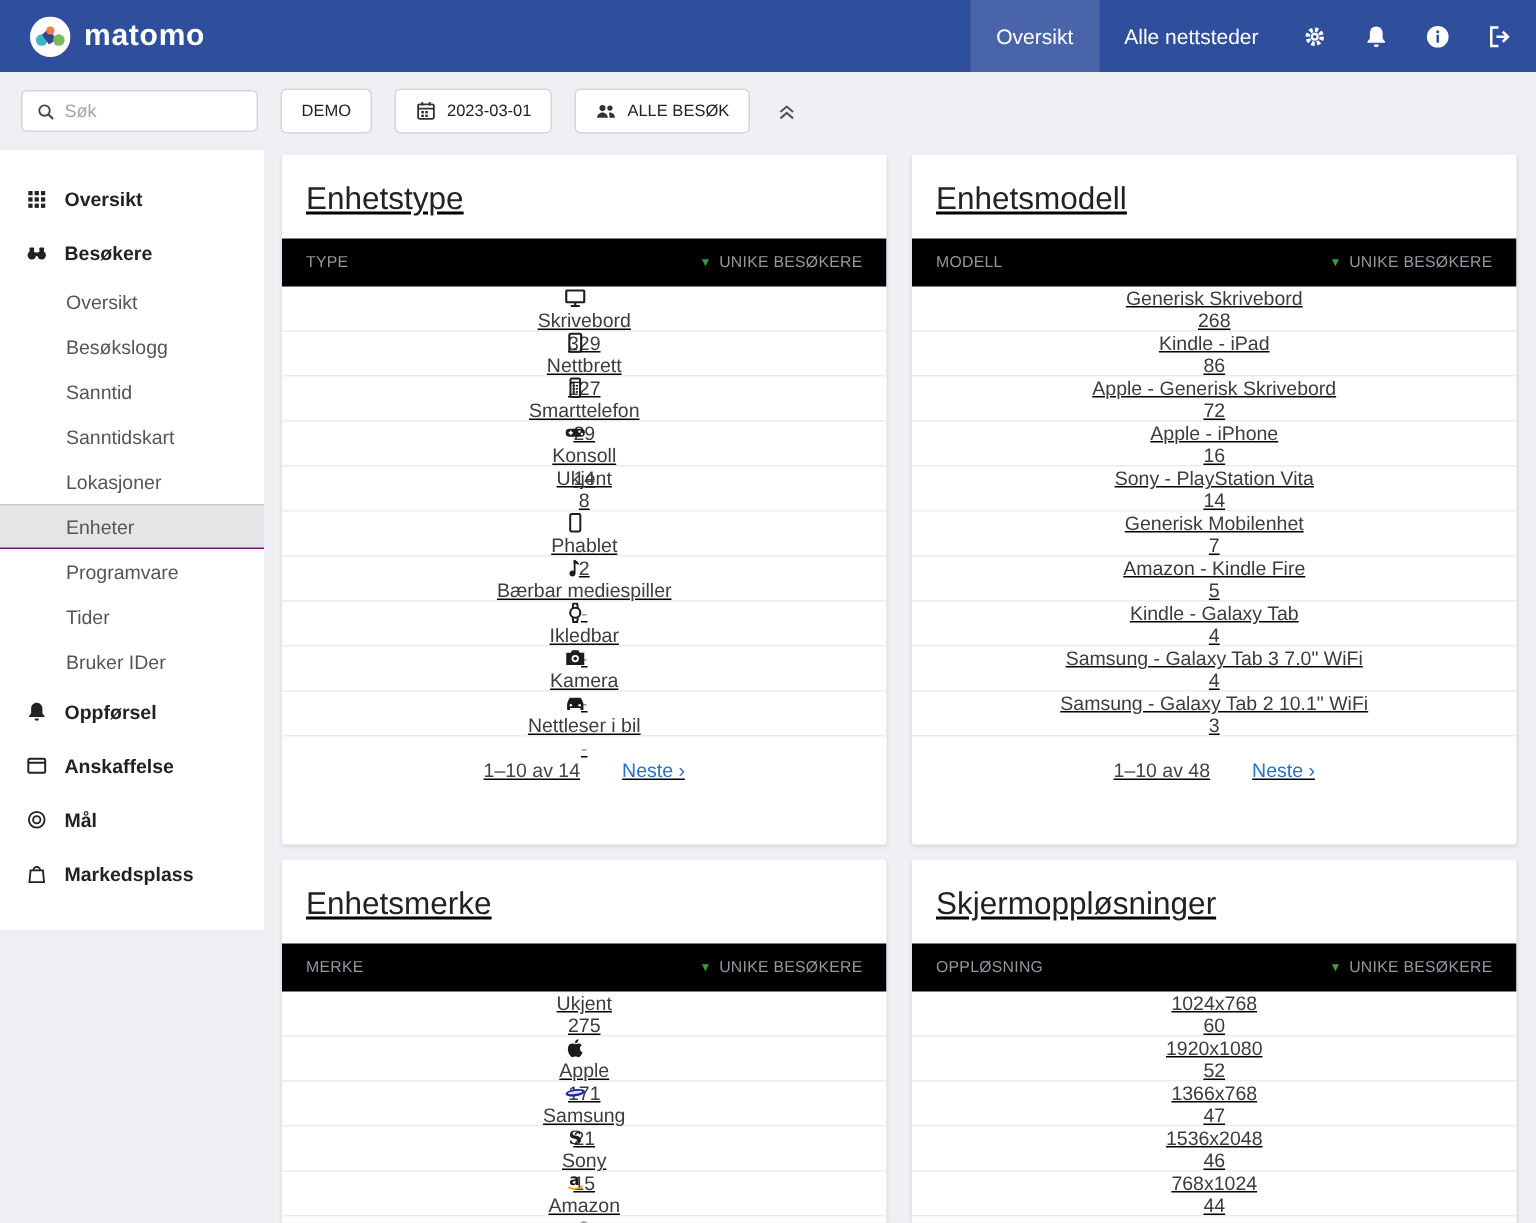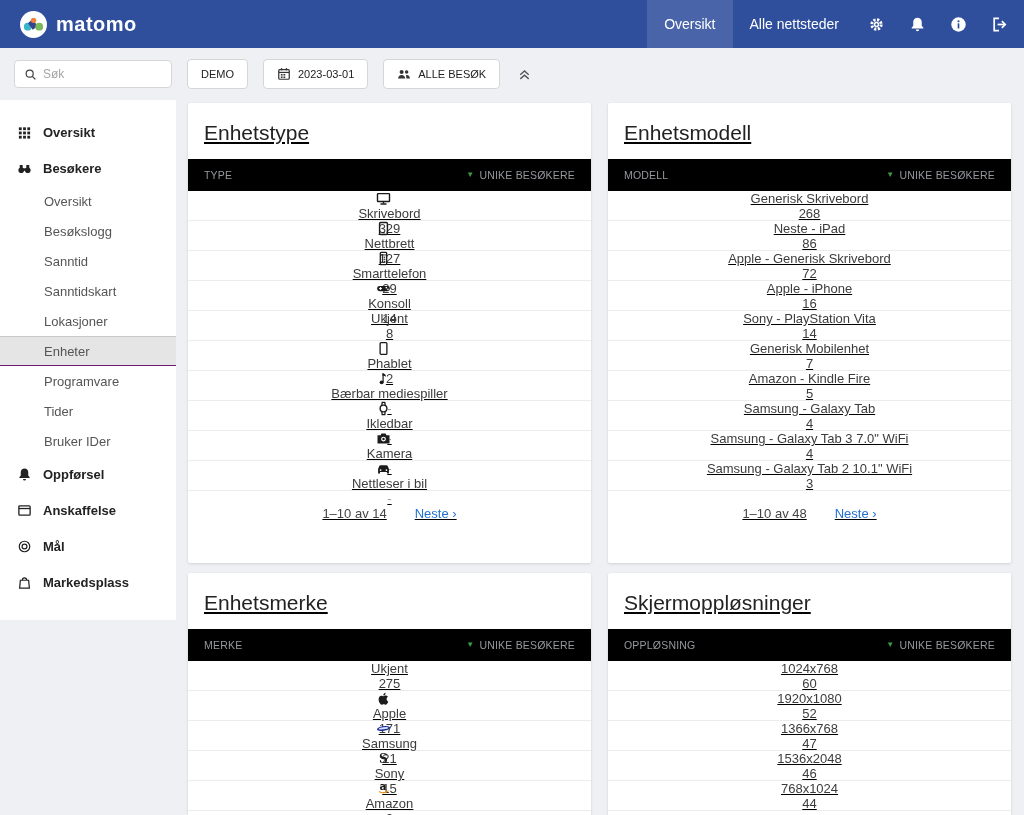--- a/index.html
+++ b/index.html
@@ -390,21 +390,21 @@
           <span class="th-value">
             <span class="sort-arrow">▼</span>
             <span>UNIKE BESØKERE</span>
           </span>
         </div>
         <div class="trow">
           <span class="row-label">Generisk Skrivebord</span>
           <span class="row-value">268</span>
         </div>
         <div class="trow">
-          <span class="row-label">Neste - iPad</span>
+          <span class="row-label">Kindle - iPad</span>
           <span class="row-value">86</span>
         </div>
         <div class="trow">
           <span class="row-label">Apple - Generisk Skrivebord</span>
           <span class="row-value">72</span>
         </div>
         <div class="trow">
           <span class="row-label">Apple - iPhone</span>
           <span class="row-value">16</span>
         </div>
@@ -414,21 +414,21 @@
         </div>
         <div class="trow">
           <span class="row-label">Generisk Mobilenhet</span>
           <span class="row-value">7</span>
         </div>
         <div class="trow">
           <span class="row-label">Amazon - Kindle Fire</span>
           <span class="row-value">5</span>
         </div>
         <div class="trow">
-          <span class="row-label">Samsung - Galaxy Tab</span>
+          <span class="row-label">Kindle - Galaxy Tab</span>
           <span class="row-value">4</span>
         </div>
         <div class="trow">
           <span class="row-label">Samsung - Galaxy Tab 3 7.0" WiFi</span>
           <span class="row-value">4</span>
         </div>
         <div class="trow">
           <span class="row-label">Samsung - Galaxy Tab 2 10.1" WiFi</span>
           <span class="row-value">3</span>
         </div>

